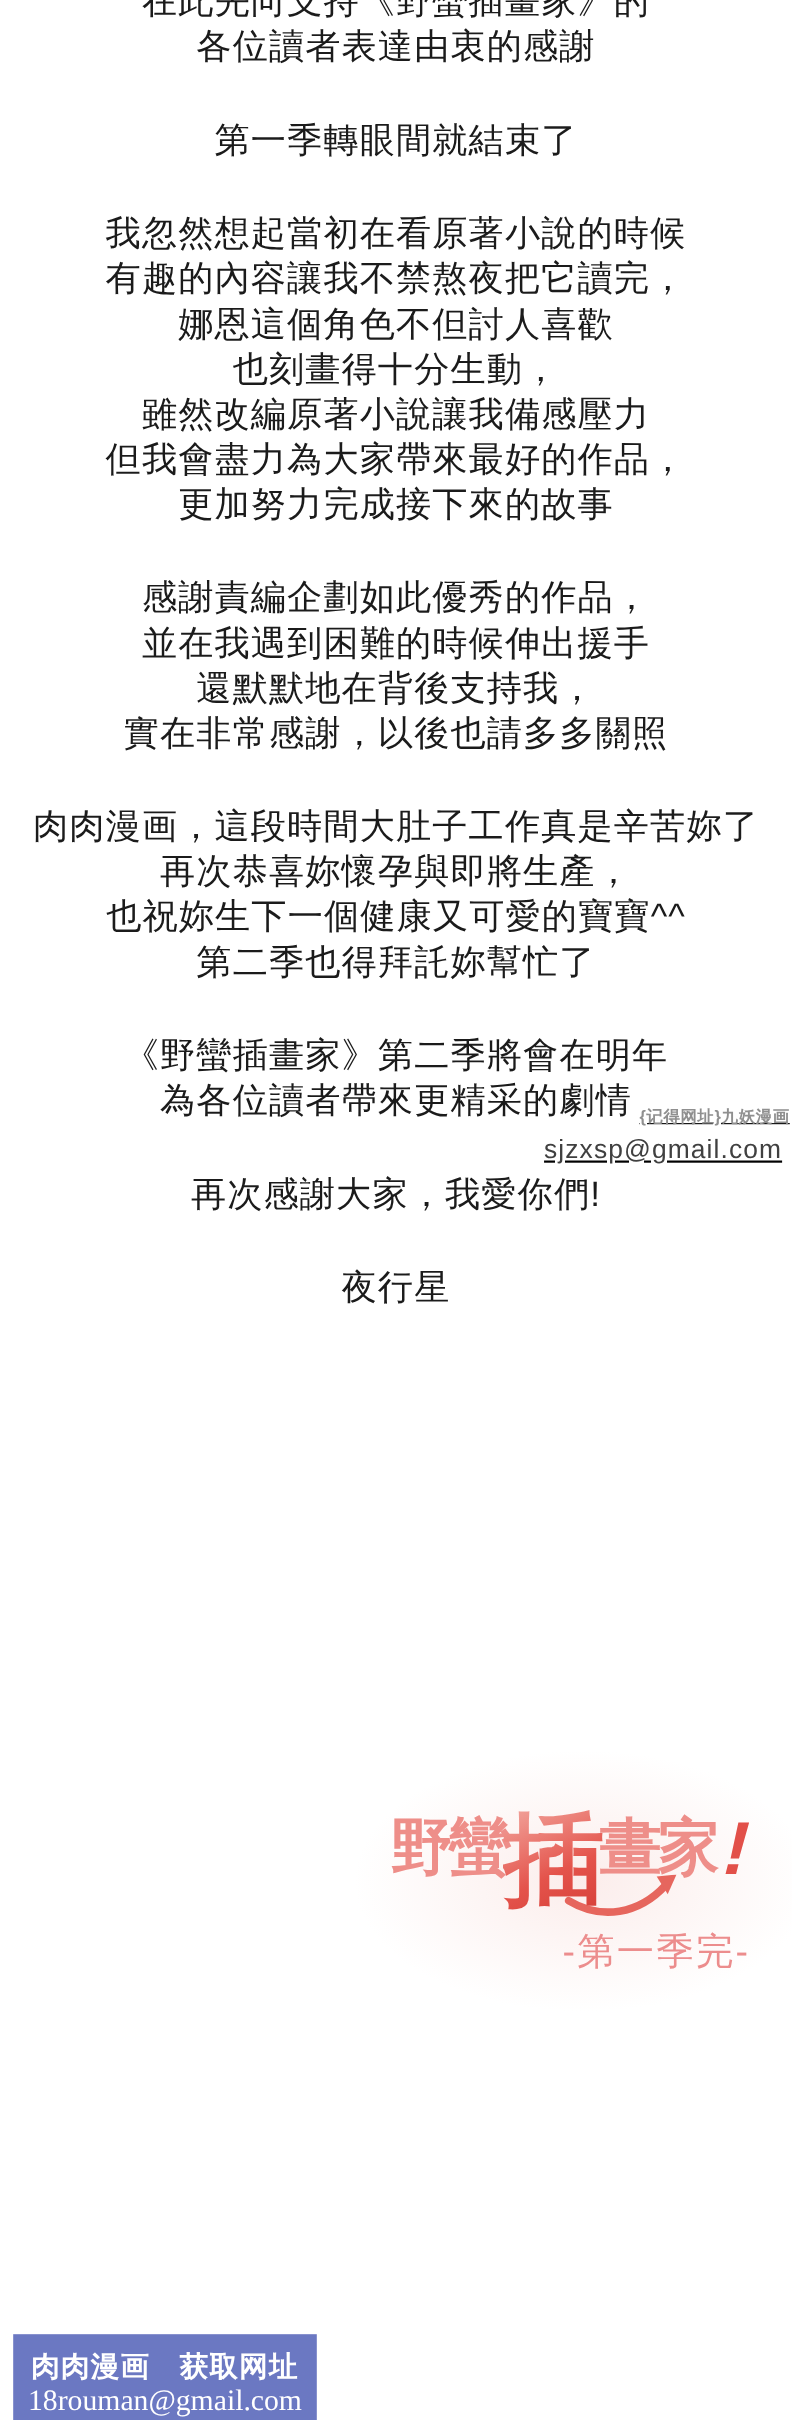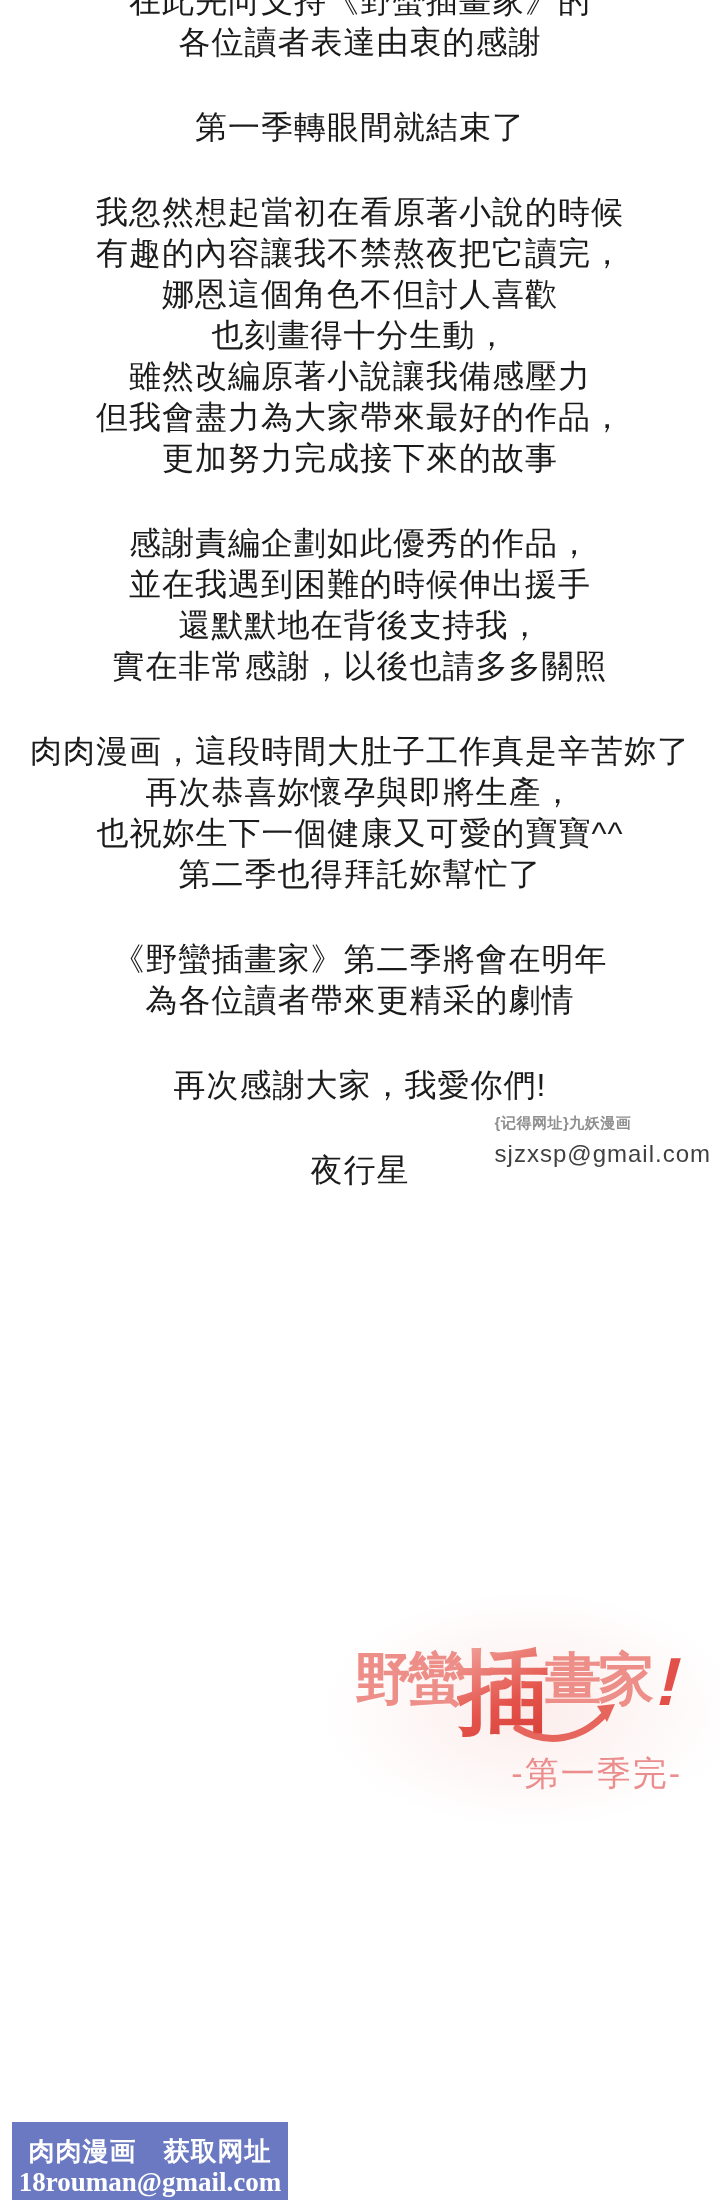--- a/index.html
+++ b/index.html
@@ -27,24 +27,25 @@
     font-size: 32px;
     line-height: 41px;
     font-weight: 500;
     letter-spacing: 1px;
   }
   .para { margin-bottom: 44px; }
 
   
   .watermark {
     position: absolute;
-    top: 1114px;
+    top: 1006px;
     right: 2px;
     z-index: 1;
-    text-align: left;
+    text-align: right;
+    text-decoration: underline;
   }
   .wm-1 {
     font-size: 15px;
     font-weight: 700;
     color: #8f8f8f;
     letter-spacing: 0.5px;
   }
   .wm-2 {
     margin-top: 7px;
     padding-right: 7px;
@@ -130,21 +131,21 @@
   }
   .fb-1 {
     font-size: 26px;
     font-weight: 900;
     letter-spacing: 1px;
     line-height: 30px;
   }
   .fb-2 {
     font-family: "Liberation Serif", "DejaVu Serif", serif;
     font-size: 27px;
-    font-weight: 700;
+    font-weight: 400;
     line-height: 32px;
   }
 </style>
 </head>
 <body>
 
 <div class="page">
 
   <section class="letter">
     <div class="para">

